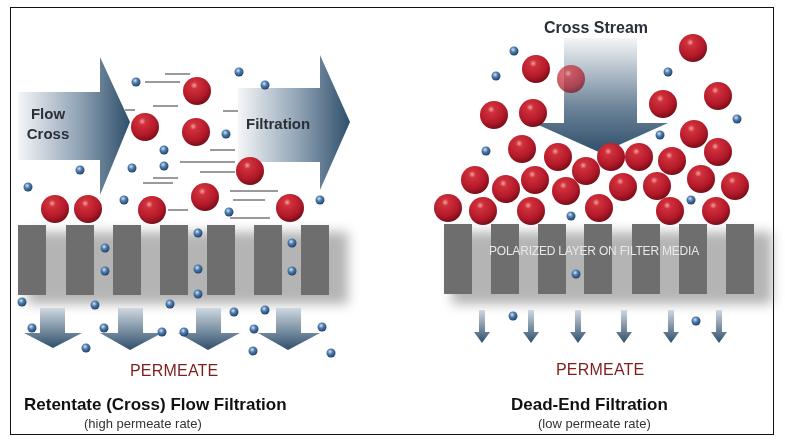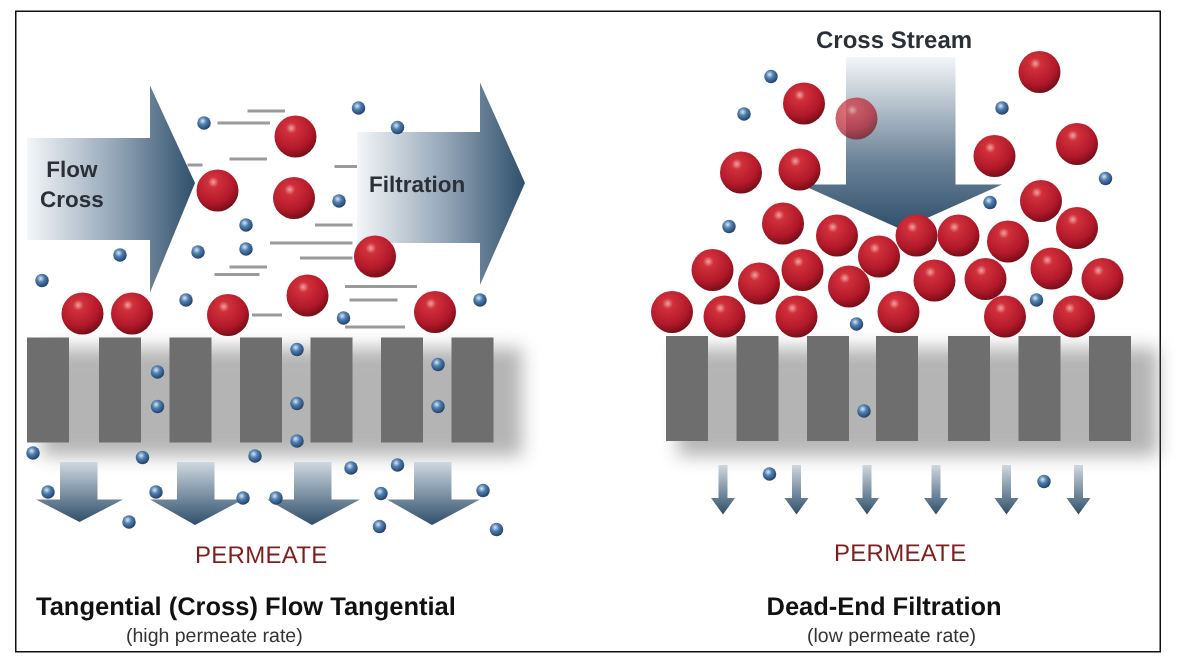--- a/index.html
+++ b/index.html
@@ -216,21 +216,22 @@
     </g>
   </g>
 </svg>
 
 <div class="lbl arrow-text" style="left:20px; top:104px; width:56px;">
   <div>Flow</div>
   <div>Cross</div>
 </div>
 <div class="lbl arrow-text" style="left:246px; top:114px;">Filtration</div>
 <div class="lbl permeate" style="left:130px; top:362px;">PERMEATE</div>
-<div class="lbl title" style="left:24px; top:395px;">Tangential (Cross) Flow Tangential</div>
+<div class="lbl title" style="left:24px; top:395px;">Retentate (Cross) Flow Filtration</div>
 <div class="lbl subtitle" style="left:84px; top:416px;">(high permeate rate)</div>
 
 <div class="lbl arrow-text" style="left:544px; top:18px; font-size:16px;">Cross Stream</div>
 <div class="lbl overlay" style="left:476px; top:242px; width:236px;">
+  <div>POLARIZED LAYER ON FILTER MEDIA</div>
 </div>
 <div class="lbl permeate" style="left:556px; top:361px;">PERMEATE</div>
 <div class="lbl title" style="left:511px; top:395px;">Dead-End Filtration</div>
 <div class="lbl subtitle" style="left:538px; top:416px;">(low permeate rate)</div>
 
 </body></html>

